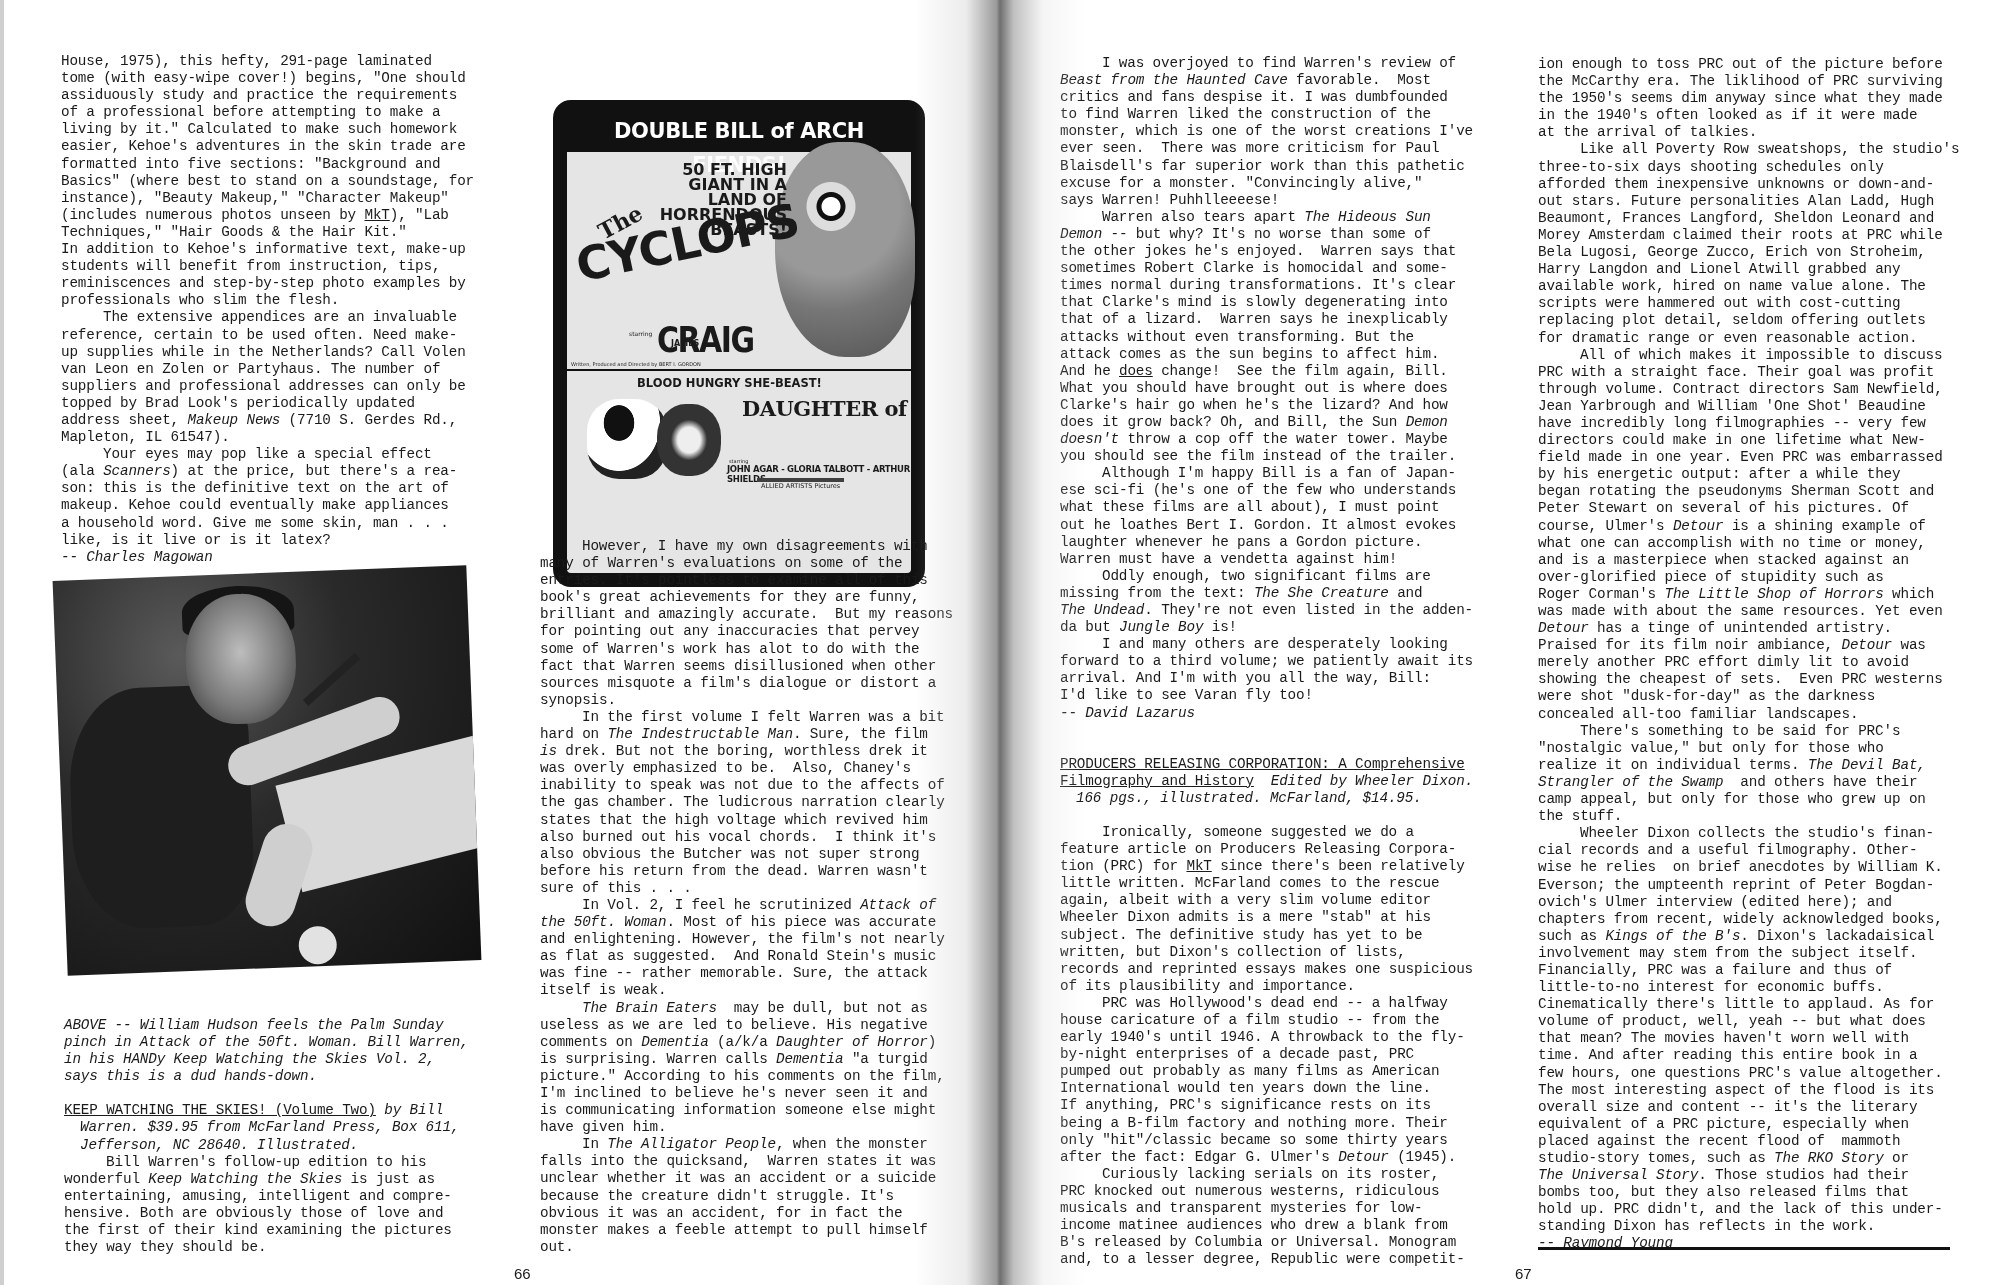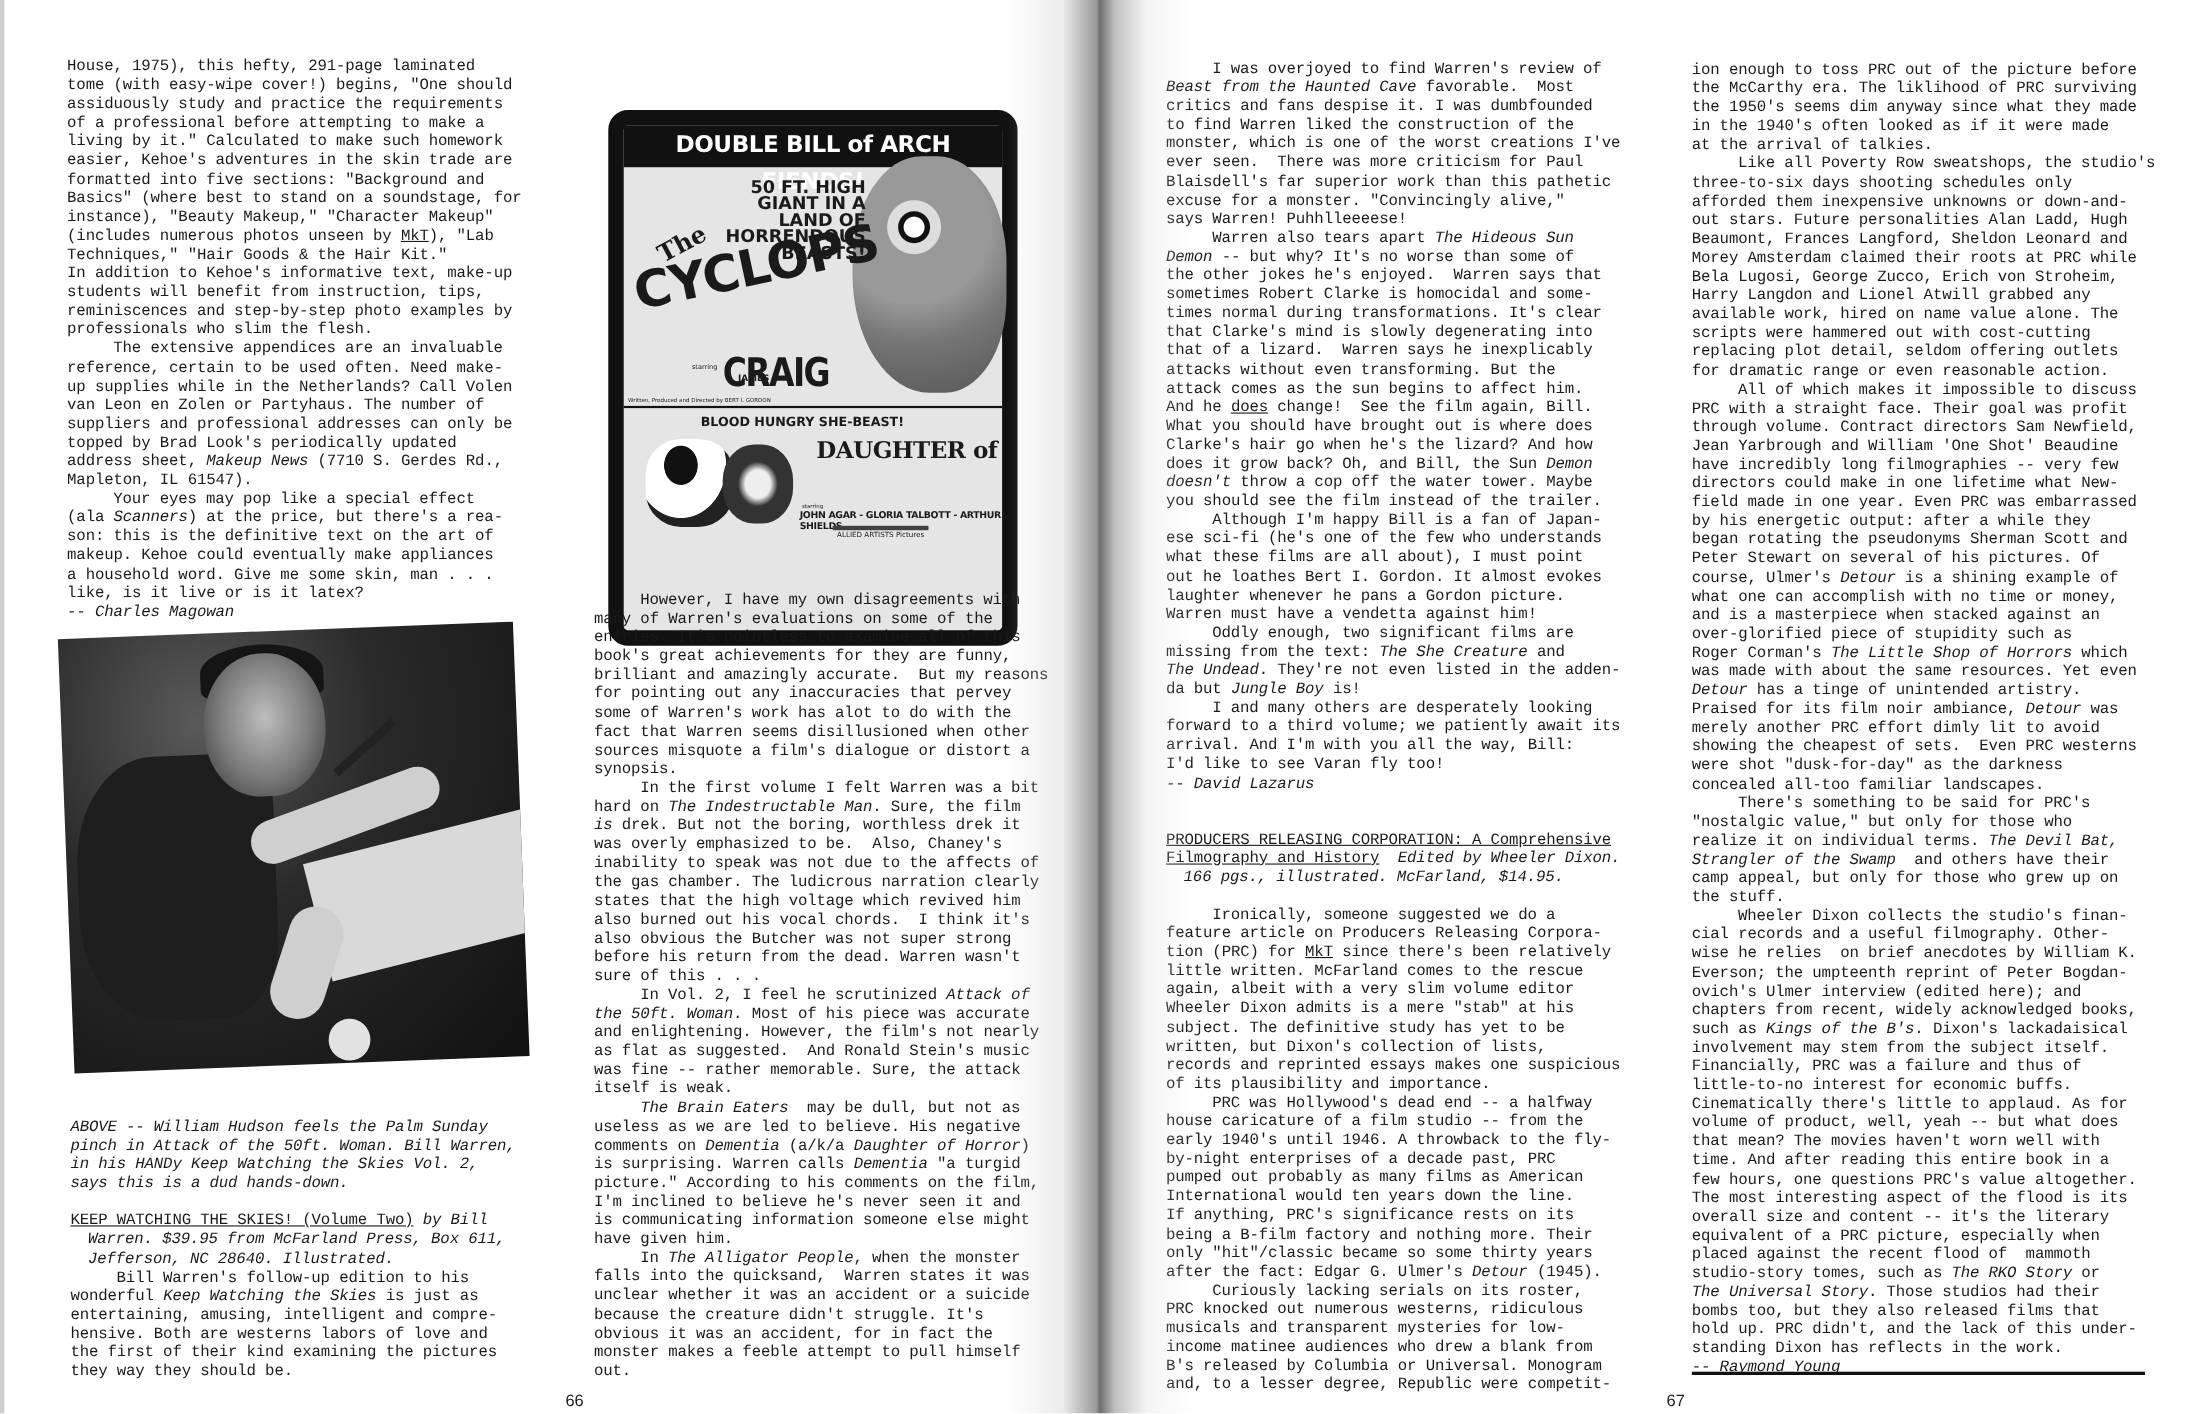--- a/index.html
+++ b/index.html
@@ -138,21 +138,21 @@
       <p class="i">says this is a dud hands-down.</p>
     </div>
     <div class="gap"></div>
     <p><span class="u">KEEP WATCHING THE SKIES! (Volume Two)</span><span class="i"> by Bill</span></p>
     <p class="i hang">Warren. $39.95 from McFarland Press, Box 611,</p>
     <p class="i hang">Jefferson, NC 28640. Illustrated.</p>
     <div id="review1-body">
         <p class="indent">Bill Warren's follow-up edition to his</p>
         <p>wonderful <span class="i">Keep Watching the Skies</span> is just as</p>
         <p>entertaining, amusing, intelligent and compre-</p>
-        <p>hensive. Both are westerns labors of love and</p>
+        <p>hensive. Both are obviously those of love and</p>
         <p>the first of their kind examining the pictures</p>
         <p>they way they should be.</p>
       </div>
   </div>
 
   <div class="poster">
     <div class="poster-head">DOUBLE BILL of ARCH FIENDS!</div>
     <div class="poster-eye"></div>
     <div class="poster-tag1">
       <div>50 FT. HIGH</div>

